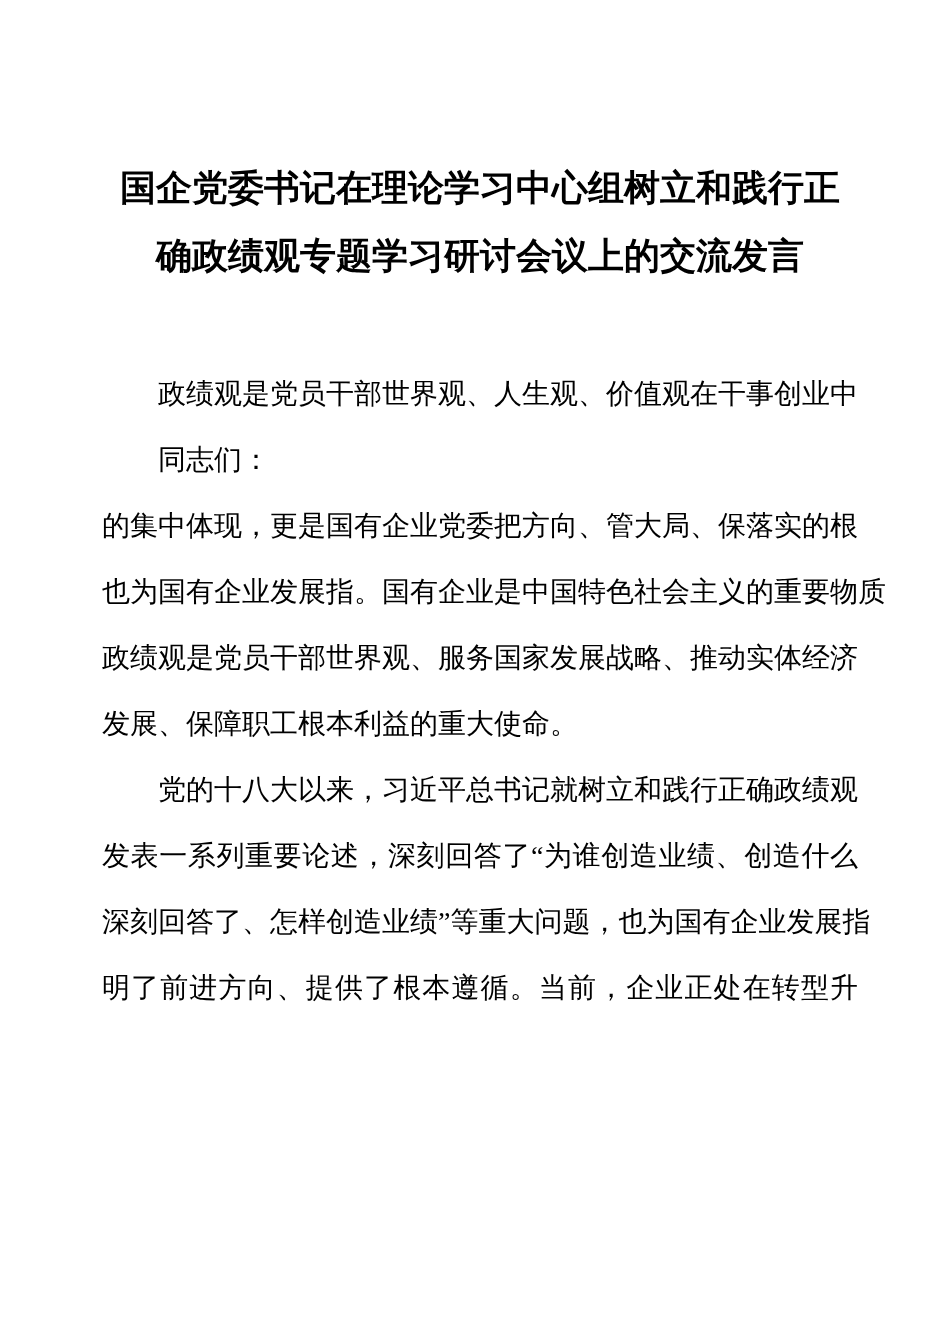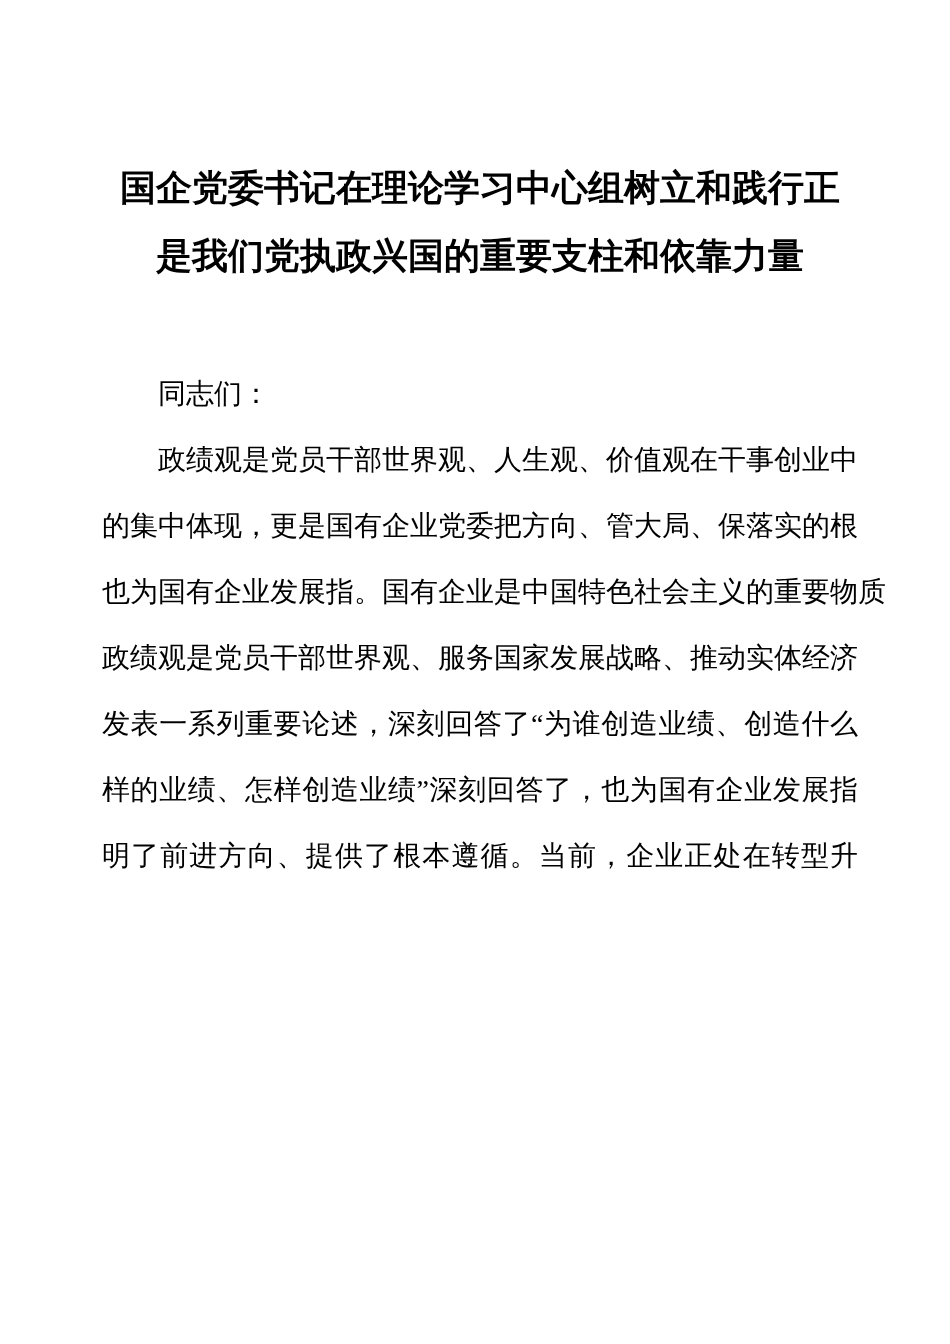--- a/index.html
+++ b/index.html
@@ -51,29 +51,31 @@
     text-align-last: left;
   }
 </style>
 </head>
 <body>
 
 <div class="page">
 
   <div class="doc-title">
     <div>国企党委书记在理论学习中心组树立和践行正</div>
-    <div>是我们党执政兴国的重要支柱和依靠力量</div>
+    <div>确政绩观专题学习研讨会议上的交流发言</div>
   </div>
 
   <div class="doc-body">
+    <div class="body-line start">政绩观是党员干部世界观、人生观、价值观在干事创业中</div>
+
     <div class="body-line start end">同志们：</div>
-
-    <div class="body-line start">政绩观是党员干部世界观、人生观、价值观在干事创业中</div>
     <div class="body-line">的集中体现，更是国有企业党委把方向、管大局、保落实的根</div>
     <div class="body-line">也为国有企业发展指。国有企业是中国特色社会主义的重要物质</div>
     <div class="body-line">政绩观是党员干部世界观、服务国家发展战略、推动实体经济</div>
+    <div class="body-line end">发展、保障职工根本利益的重大使命。</div>
 
+    <div class="body-line start">党的十八大以来，习近平总书记就树立和践行正确政绩观</div>
     <div class="body-line">发表一系列重要论述，深刻回答了“为谁创造业绩、创造什么</div>
-    <div class="body-line">样的业绩、怎样创造业绩”深刻回答了，也为国有企业发展指</div>
+    <div class="body-line">深刻回答了、怎样创造业绩”等重大问题，也为国有企业发展指</div>
     <div class="body-line">明了前进方向、提供了根本遵循。当前，企业正处在转型升</div>
   </div>
 
 </div>
 
 </body></html>

